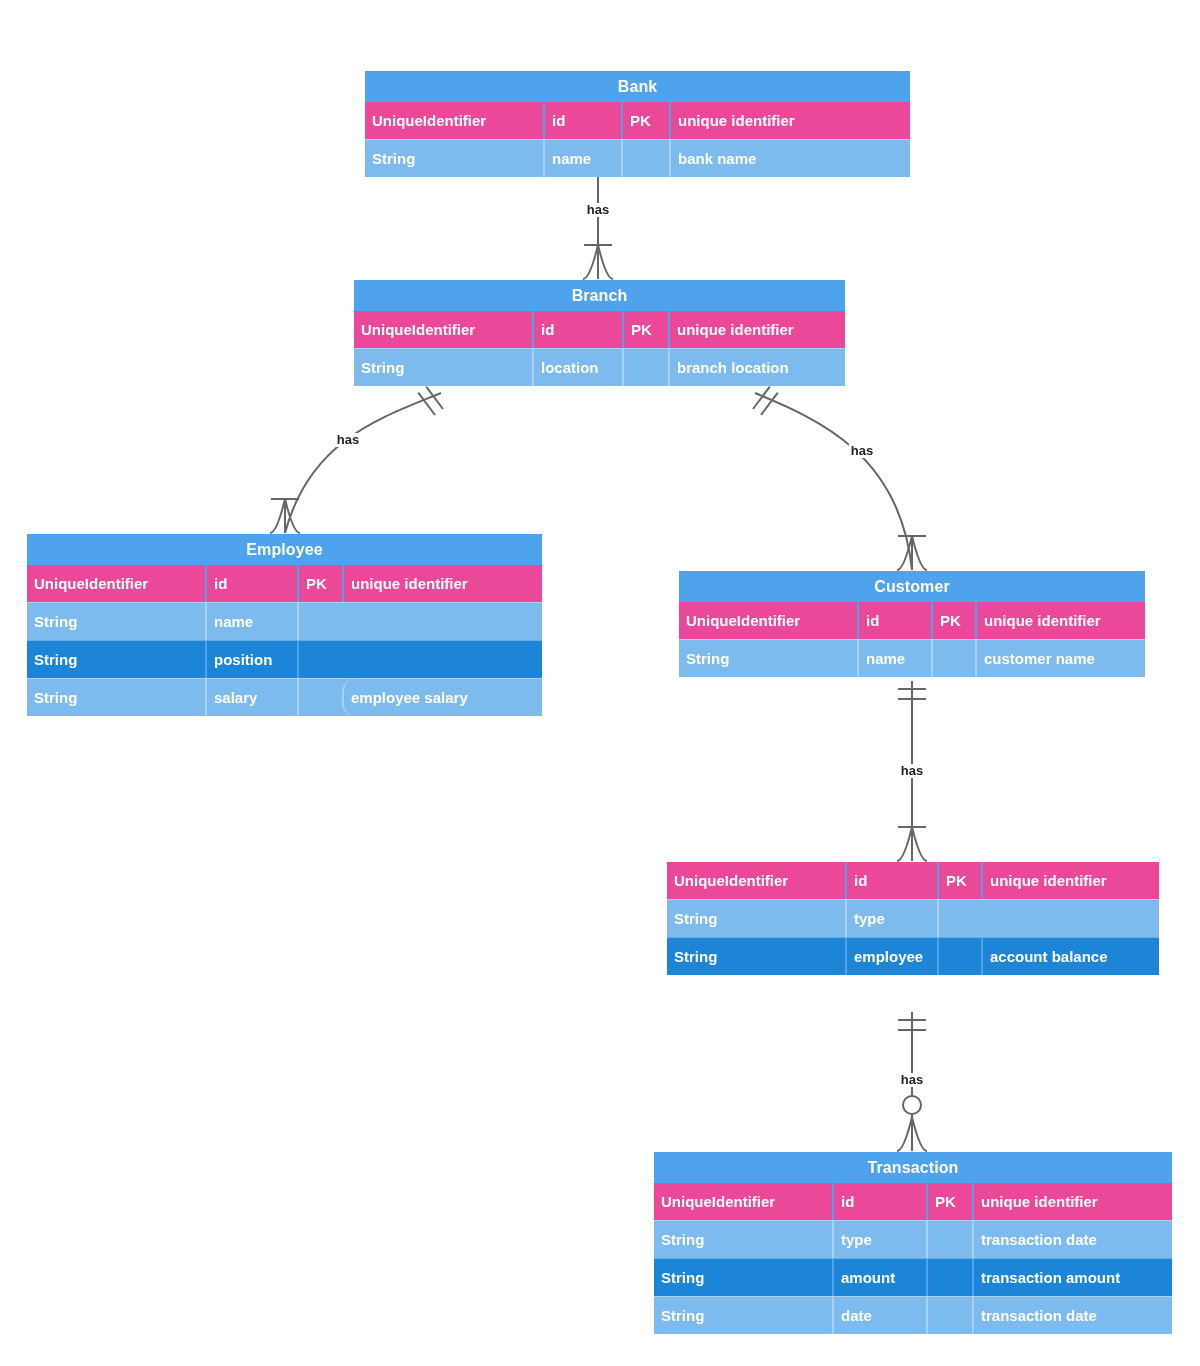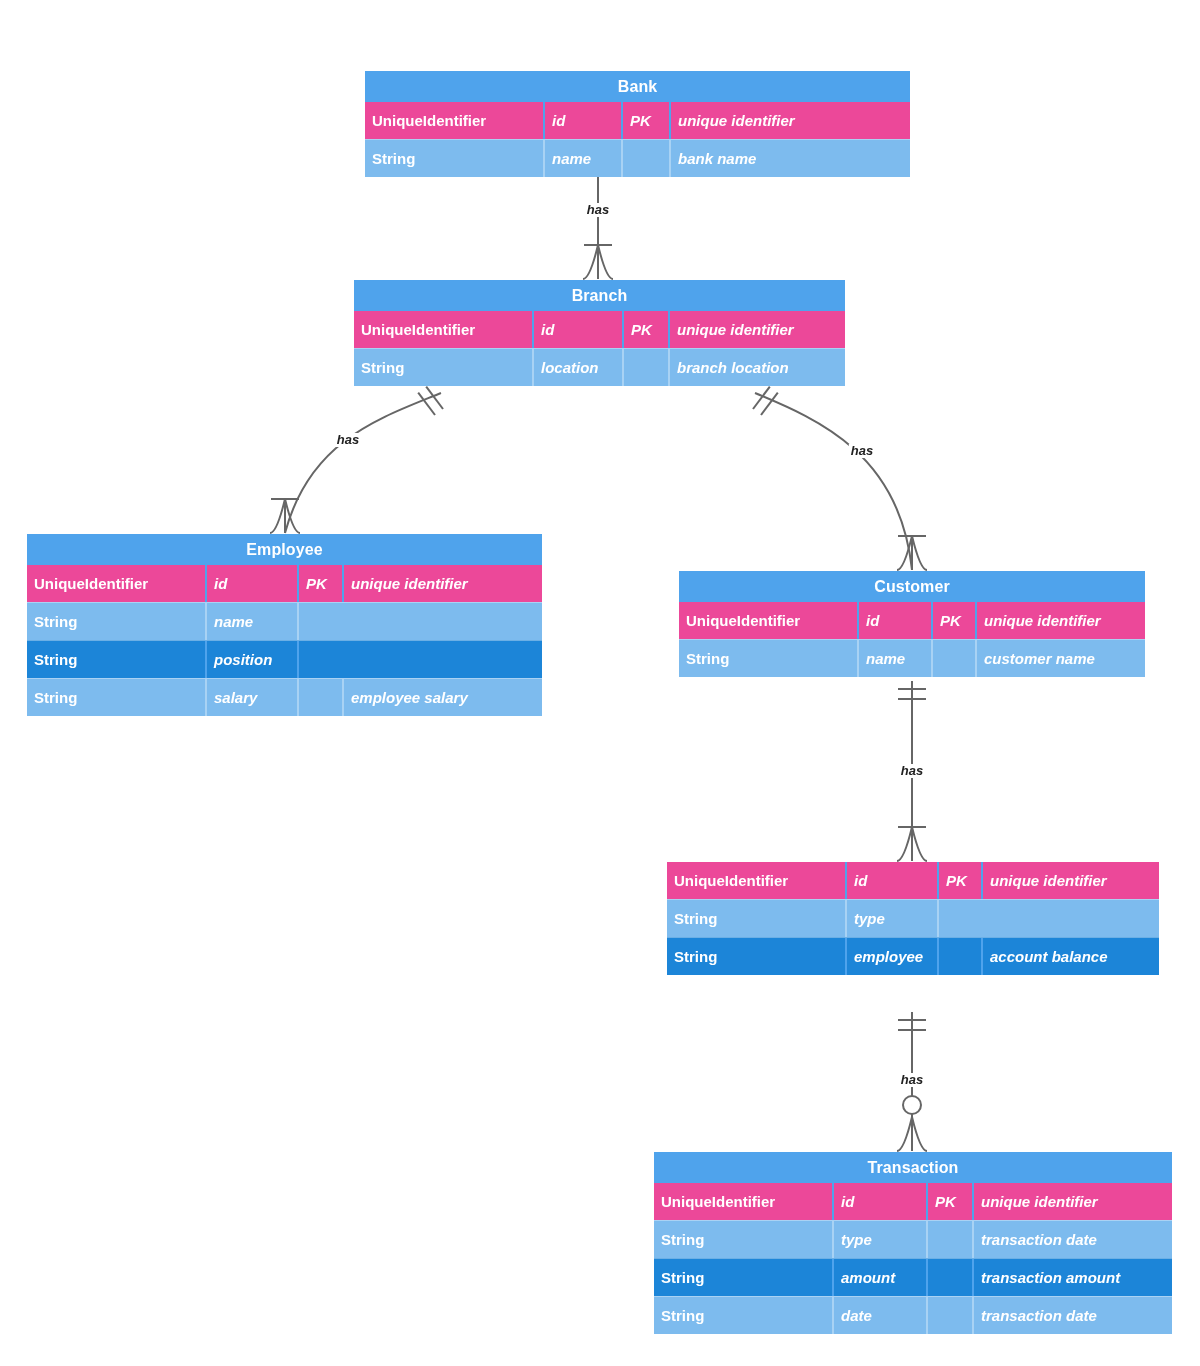--- a/index.html
+++ b/index.html
@@ -53,21 +53,20 @@
     position: absolute;
     font-family: "Liberation Sans", sans-serif;
     font-size: 13px;
     font-weight: bold;
     color: #222222;
     background: #ffffff;
     padding: 0 2px;
     line-height: 14px;
     white-space: nowrap;
     transform: translate(-50%, -50%);
-    font-style: italic;
   }
 
   
   .entity {
     position: absolute;
     box-sizing: border-box;
     border-collapse: collapse;
   }
 
   .entity-title {
@@ -110,21 +109,21 @@
     box-sizing: border-box;
     overflow: hidden;
     white-space: nowrap;
   }
   .cell.c-type    { justify-content: flex-start; }
   .cell.c-name    { justify-content: flex-start; }
   .cell.c-key     { justify-content: flex-start; }
   .cell.c-comment { justify-content: flex-start; }
 
   
-  .cell + .cell { border-left: 2px solid rgba(255,255,255,0.55); font-style: italic; }
+  .cell + .cell { border-left: 2px solid rgba(255,255,255,0.55); }
   .erow + .erow { border-top: 1px solid rgba(255,255,255,0.35); }
 
   .erow.odd  .cell + .cell { border-left-color: #4fa3ec; }
   .erow.even .cell + .cell { border-left-color: #a8d2f4; }
   .erow.header .cell + .cell { border-left-color: #4fa3ec; }
 </style>
 </head>
 <body>
 
 <div id="canvas">
@@ -229,21 +228,21 @@
           </div>
           <div class="erow odd">
             <div class="cell c-type" style="flex: 0 0 178px; width: 178px;">String</div>
             <div class="cell c-name" style="flex: 0 0 92px; width: 92px;">position</div>
             <div class="cell c-key" style="flex: 0 0 45px; width: 45px;"></div>
           </div>
           <div class="erow even">
             <div class="cell c-type" style="flex: 0 0 178px; width: 178px;">String</div>
             <div class="cell c-name" style="flex: 0 0 92px; width: 92px;">salary</div>
             <div class="cell c-key" style="flex: 0 0 45px; width: 45px;"></div>
-            <div class="cell c-comment" style="flex: 1 1 auto;">employee salary</div>
+            <div class="cell c-comment" style="flex: 1 1 auto; border-radius: 13px;">employee salary</div>
           </div>
         </div>
       </div>
       <div class="entity" style="left: 679px; top: 571px; width: 466px;">
         <div class="entity-title">Customer</div>
         <div class="entity-rows">
           <div class="erow header">
             <div class="cell c-type" style="flex: 0 0 178px; width: 178px;">UniqueIdentifier</div>
             <div class="cell c-name" style="flex: 0 0 74px; width: 74px;">id</div>
             <div class="cell c-key" style="flex: 0 0 44px; width: 44px;">PK</div>

